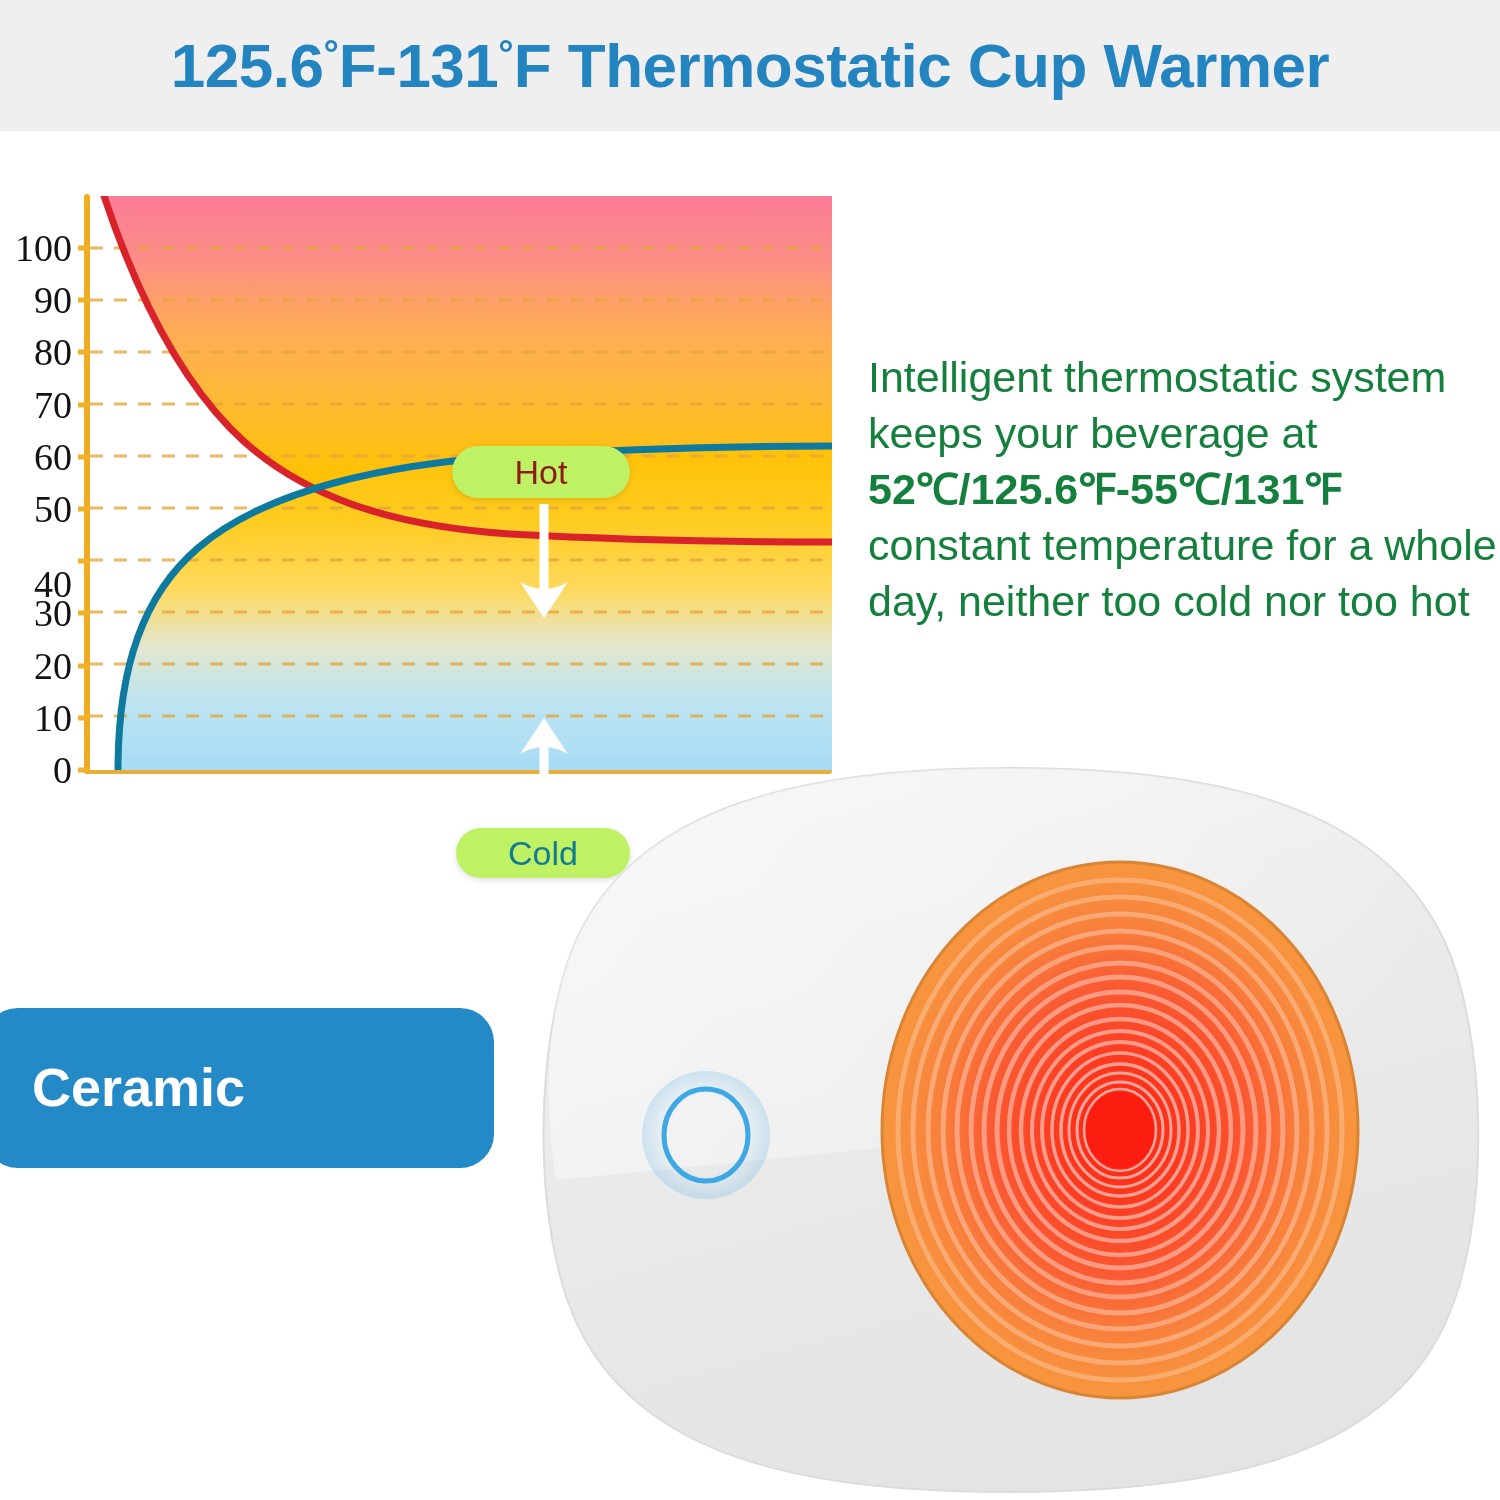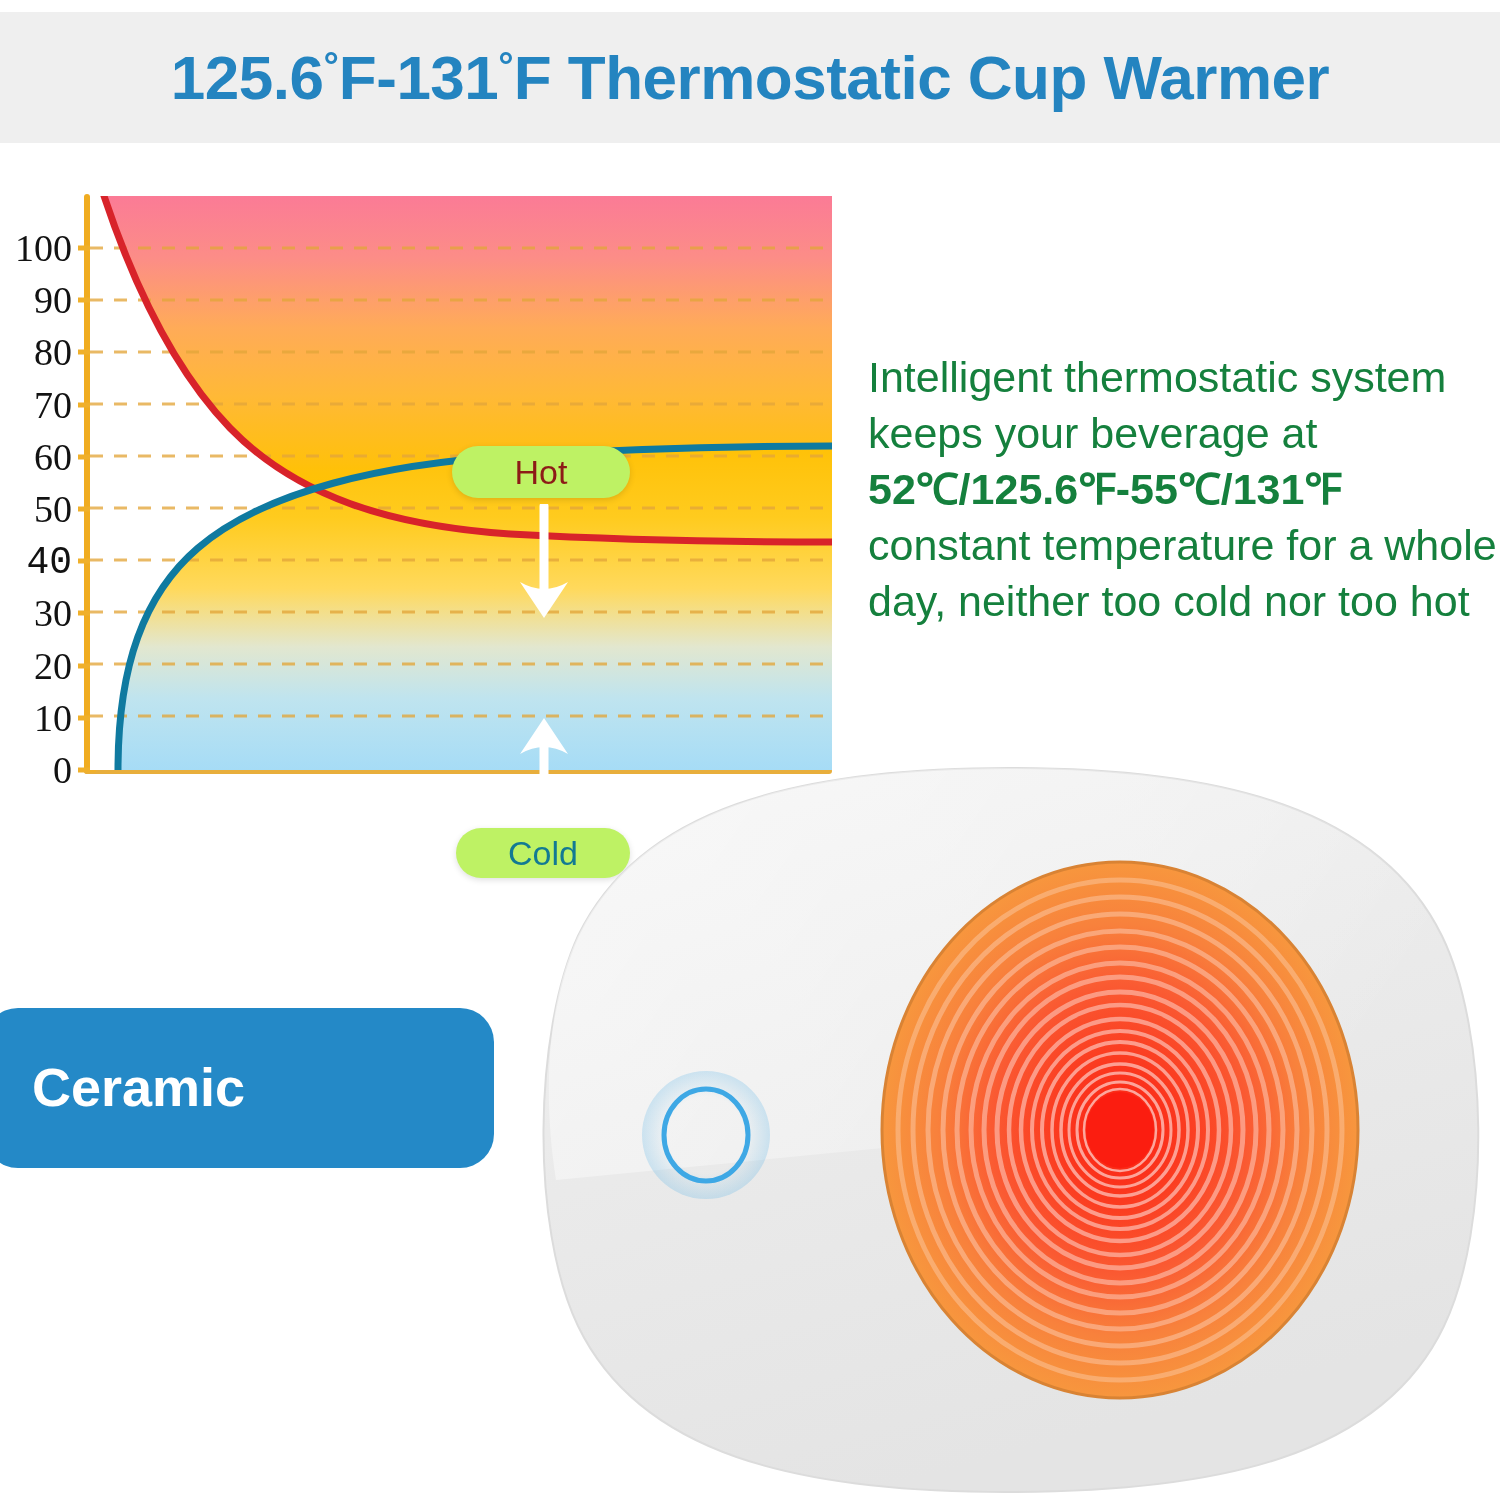--- a/index.html
+++ b/index.html
@@ -11,21 +11,21 @@
     width: 1500px;
     height: 1500px;
     position: relative;
     overflow: hidden;
     font-family: "Liberation Sans", sans-serif;
   }
 
   
   .header-band {
     position: absolute;
-    left: 0; top: 12px;
+    left: 0; top: 0;
     width: 1500px; height: 131px;
     background: #efefef;
     display: flex;
     align-items: center;
     justify-content: center;
   }
   .header-title {
     color: #2484c0;
     font-size: 62px;
     font-weight: bold;
@@ -181,21 +181,21 @@
 
 <div class="chart-block">
 
   <div class="y-axis-labels" id="y-axis-labels">
       <div class="y-tick-label" style="top: 70px;">100</div>
       <div class="y-tick-label" style="top: 122.2px; padding-left: 30px;">90</div>
       <div class="y-tick-label" style="top: 174.4px;">80</div>
       <div class="y-tick-label" style="top: 226.6px;">70</div>
       <div class="y-tick-label" style="top: 278.8px;">60</div>
       <div class="y-tick-label" style="top: 331px;">50</div>
-      <div class="y-tick-label" style="top: 385px; font-family: Liberation Mono, monospace;">40</div>
+      <div class="y-tick-label" style="top: 406px;">40</div>
       <div class="y-tick-label" style="top: 435.4px;">30</div>
       <div class="y-tick-label" style="top: 487.6px; padding-left: 12px;">20</div>
       <div class="y-tick-label" style="top: 539.8px;">10</div>
       <div class="y-tick-label" style="top: 592px;">0</div>
     </div>
 
   <div class="axis-line-v"></div>
   <div class="axis-line-h"></div>
   <div id="axis-ticks">
       <div class="axis-tick" style="top: 70px;"></div>

